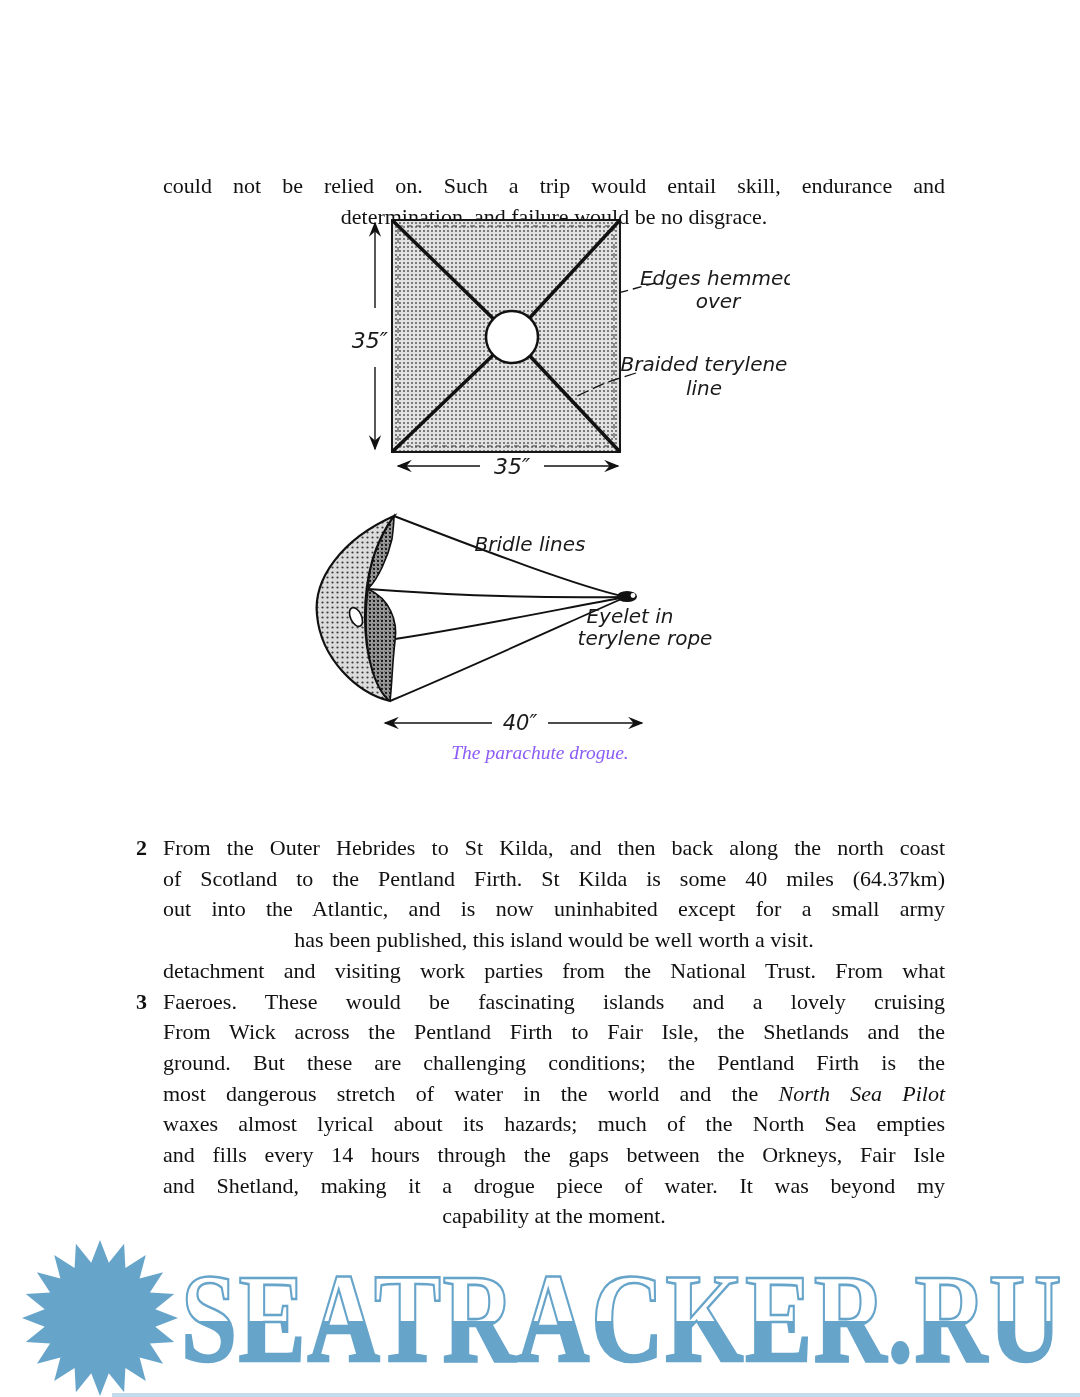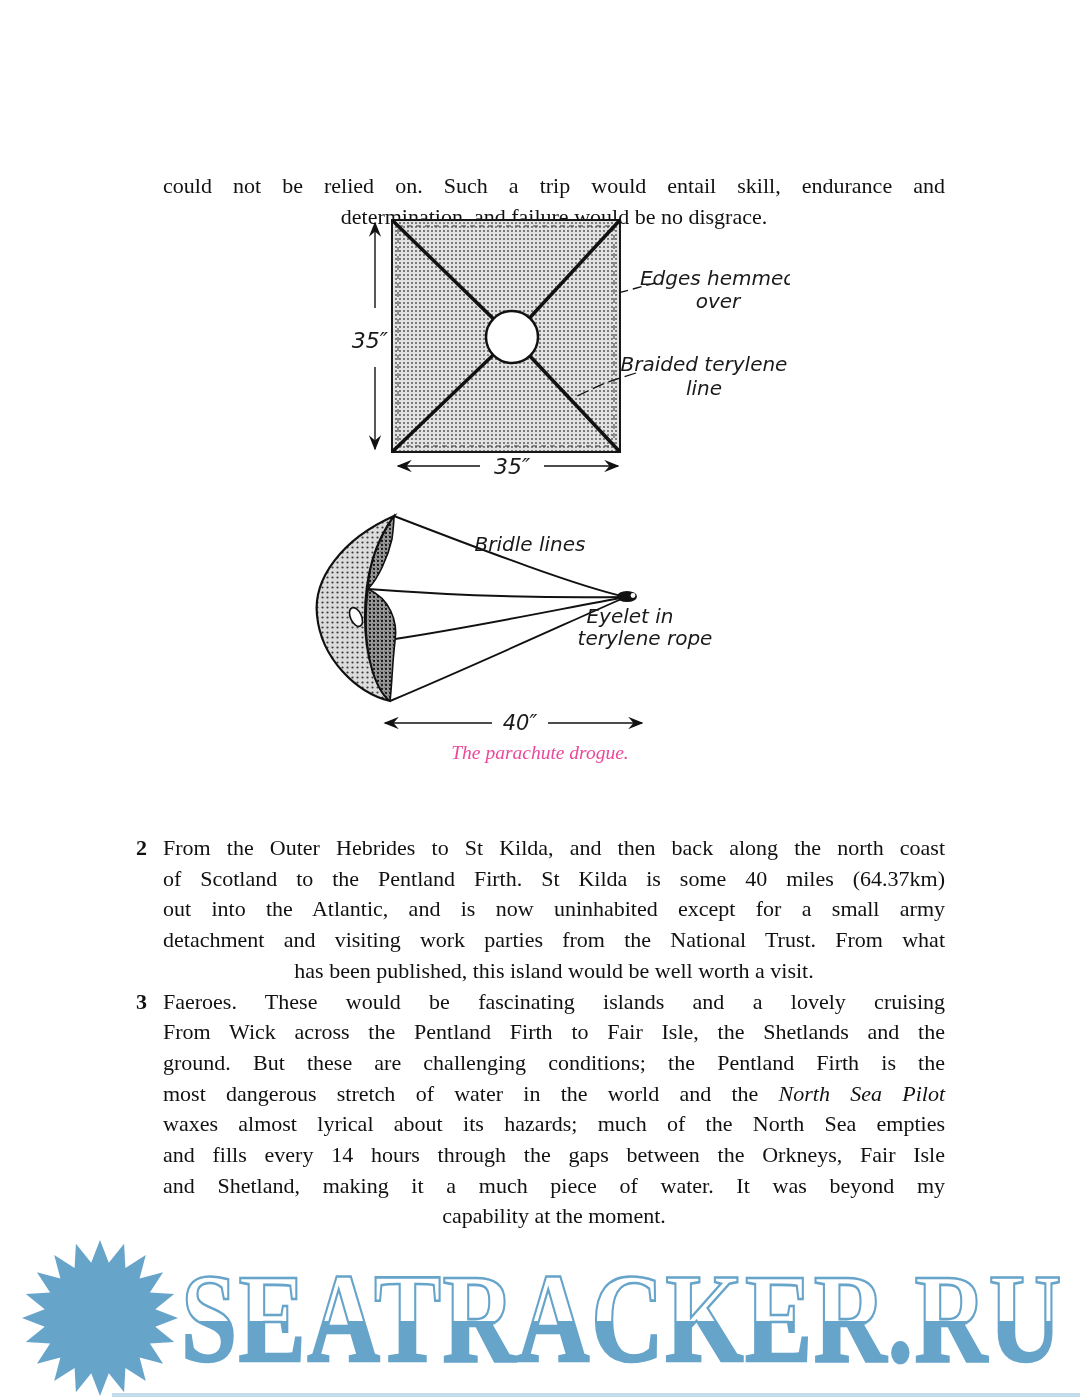--- a/index.html
+++ b/index.html
@@ -11,21 +11,21 @@
   .textcol{width:782px;margin-top:44px;}
   .bline{font-size:22px;line-height:30.7px;white-space:normal;}
   .jl{text-align:justify;text-align-last:justify;}
   .jlast{text-align:center;}
   .list-item{position:relative;}
   .item-num{
     position:absolute;left:-27px;top:0;font-weight:bold;
     font-size:22px;line-height:30.7px;
   }
   .caption{
-    width:1080px;text-align:center;font-style:italic;font-size:19.5px;color:#ec4899;
+    width:1080px;text-align:center;font-style:italic;font-size:19.5px;color:#8b5cf6;
   }
   .diagram-label{
     font-style:italic;
     font-family:"DejaVu Sans", sans-serif;
     fill:#1a1a1a;
   }
   .dim-label{
     font-style:italic;
     font-family:"DejaVu Sans", sans-serif;
     fill:#1a1a1a;
@@ -128,33 +128,33 @@
 
 <div class="abs caption" style="left:0;top:742px;">The parachute drogue.</div>
 
 <div class="abs textcol" style="left:163px;top:789px;">
 
   <div class="list-item">
     <span class="item-num">2</span>
     <div class="bline jl">From the Outer Hebrides to St Kilda, and then back along the north coast</div>
     <div class="bline jl">of Scotland to the Pentland Firth. St Kilda is some 40 miles (64.37km)</div>
     <div class="bline jl">out into the Atlantic, and is now uninhabited except for a small army</div>
+    <div class="bline jlast">has been published, this island would be well worth a visit.</div>
     <div class="bline jl">detachment and visiting work parties from the National Trust. From what</div>
-    <div class="bline jlast">has been published, this island would be well worth a visit.</div>
   </div>
 
   <div class="list-item">
     <span class="item-num">3</span>
     <div class="bline jl">Faeroes. These would be fascinating islands and a lovely cruising</div>
     <div class="bline jl">From Wick across the Pentland Firth to Fair Isle, the Shetlands and the</div>
     <div class="bline jl">ground. But these are challenging conditions; the Pentland Firth is the</div>
     <div class="bline jl"><span>most dangerous stretch of water in the world and the </span><span style="font-style:italic">North Sea Pilot</span></div>
     <div class="bline jl">waxes almost lyrical about its hazards; much of the North Sea empties</div>
     <div class="bline jl">and fills every 14 hours through the gaps between the Orkneys, Fair Isle</div>
-    <div class="bline jl">and Shetland, making it a much piece of water. It was beyond my</div>
+    <div class="bline jl">and Shetland, making it a drogue piece of water. It was beyond my</div>
     <div class="bline jlast">capability at the moment.</div>
   </div>
 </div>
 
 <svg class="abs" style="left:15px;top:1240px;" width="1060" height="157" viewBox="0 0 1060 157">
   <defs>
     <linearGradient id="halfgrad" x1="0" y1="0" x2="0" y2="1">
       <stop offset="0" stop-color="#ffffff"></stop>
       <stop offset="0.52" stop-color="#ffffff"></stop>
       <stop offset="0.52" stop-color="#67a4ca"></stop>

